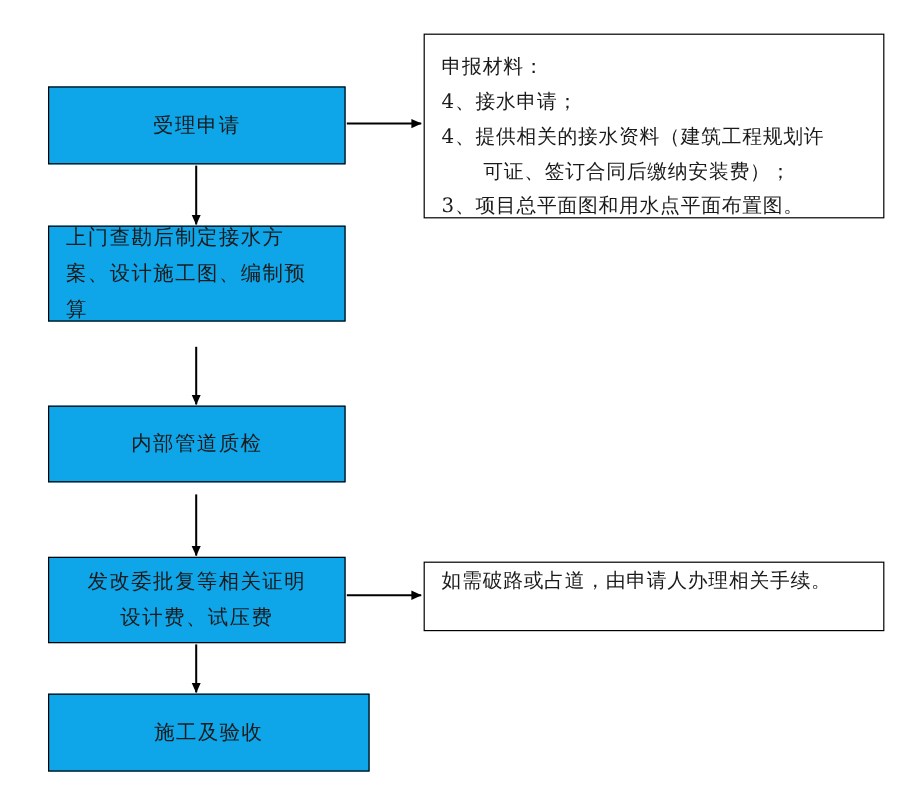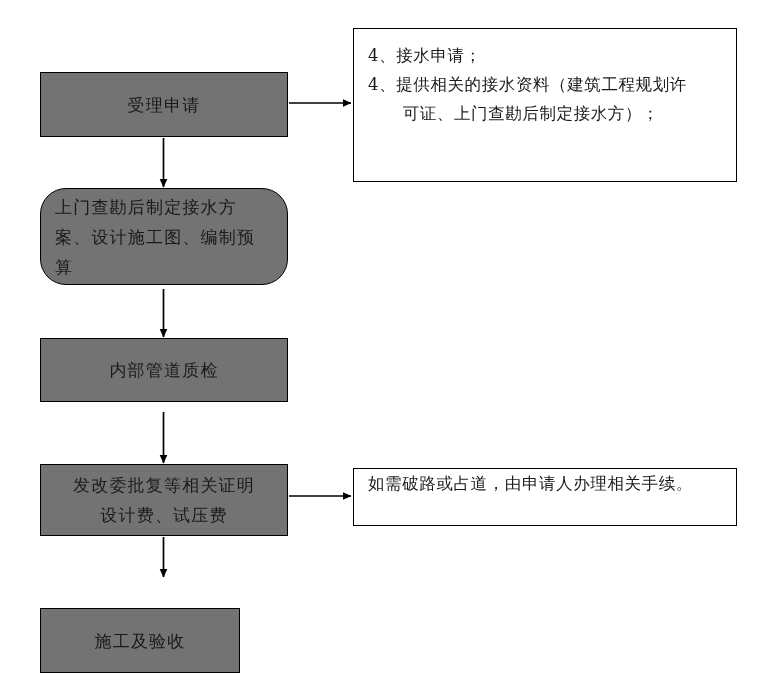--- a/index.html
+++ b/index.html
@@ -21,44 +21,44 @@
     left: 0;
     top: 0;
     width: 767px;
     height: 674px;
   }
 
   .node {
     position: absolute;
     box-sizing: border-box;
     border: 1.6px solid #000000;
-    background: #737373;
+    background: #0ea5e9;
     display: flex;
     align-items: center;
     justify-content: center;
     text-align: center;
     font-size: 17px;
     line-height: 30px;
     letter-spacing: 1.2px;
     color: #1a1a1a;
     padding: 2px 10px;
   }
 
   .node .node-text {
     display: block;
     white-space: pre-line;
   }
 
   
   #node-accept       { left: 40px;  top: 72px;  width: 248px; height: 65px; }
-  #node-survey       { left: 40px;  top: 188px; width: 248px; height: 97px;
-                       justify-content: flex-start; text-align: left; padding-left: 14px; border-radius: 26px; }
+  #node-survey       { left: 40px;  top: 188px; width: 248px; height: 80px;
+                       justify-content: flex-start; text-align: left; padding-left: 14px; }
   #node-inspection   { left: 40px;  top: 338px; width: 248px; height: 64px; }
   #node-contract     { left: 40px;  top: 464px; width: 248px; height: 72px; }
-  #node-construction { left: 40px;  top: 608px; width: 200px; height: 65px; }
+  #node-construction { left: 40px;  top: 578px; width: 268px; height: 65px; }
 
   
   .note {
     position: absolute;
     box-sizing: border-box;
     border: 1.6px solid #000000;
     background: #ffffff;
     font-size: 16.5px;
     line-height: 29px;
     letter-spacing: 0.6px;
@@ -122,22 +122,24 @@
   <div class="node" id="node-contract">
     <span class="node-text">发改委批复等相关证明
 设计费、试压费</span>
   </div>
 
   <div class="node" id="node-construction">
     <span class="node-text">施工及验收</span>
   </div>
 
   <div class="note" id="note-materials">
+    <div class="note-line">申报材料：</div>
     <div class="note-line">4、接水申请；</div>
     <div class="note-line">4、提供相关的接水资料（建筑工程规划许</div>
-    <div class="note-line indent">可证、上门查勘后制定接水方）；</div>
+    <div class="note-line indent">可证、签订合同后缴纳安装费）；</div>
+    <div class="note-line">3、项目总平面图和用水点平面布置图。</div>
   </div>
 
   <div class="note" id="note-road">
     <div class="note-line">如需破路或占道，由申请人办理相关手续。</div>
   </div>
 
 </div>
 
 </body></html>

